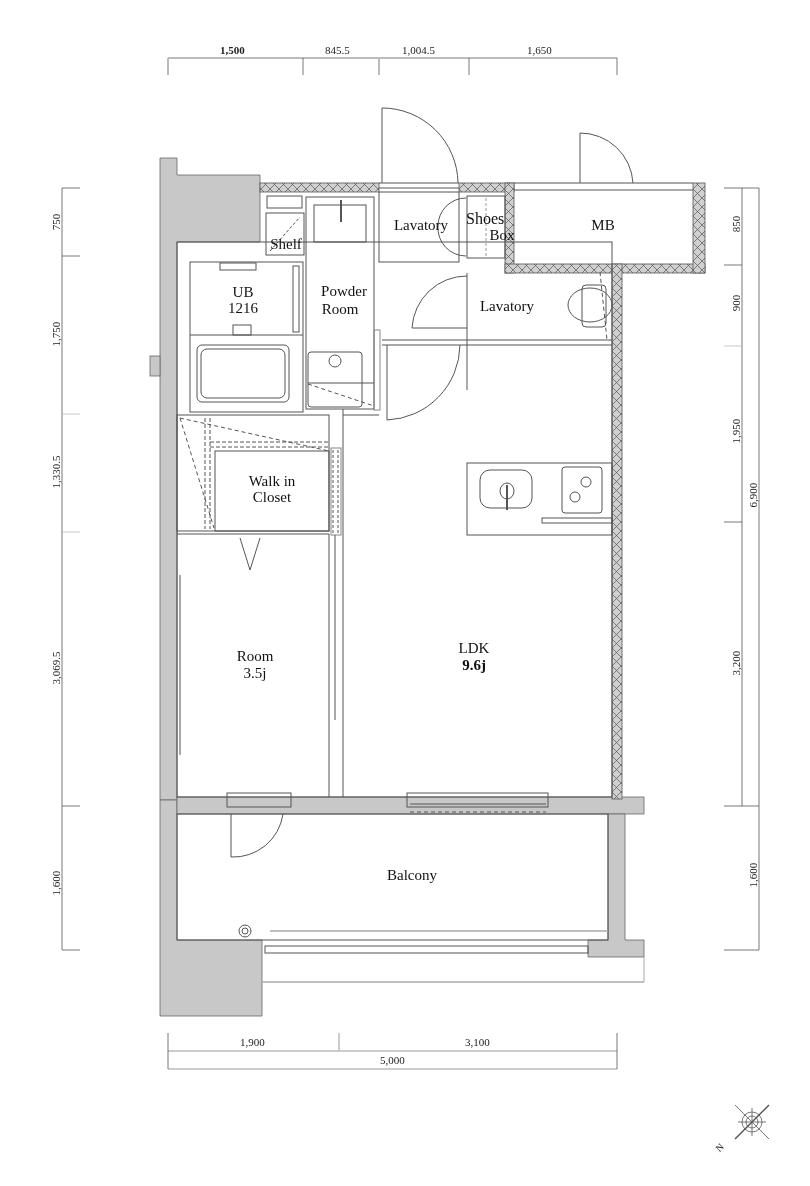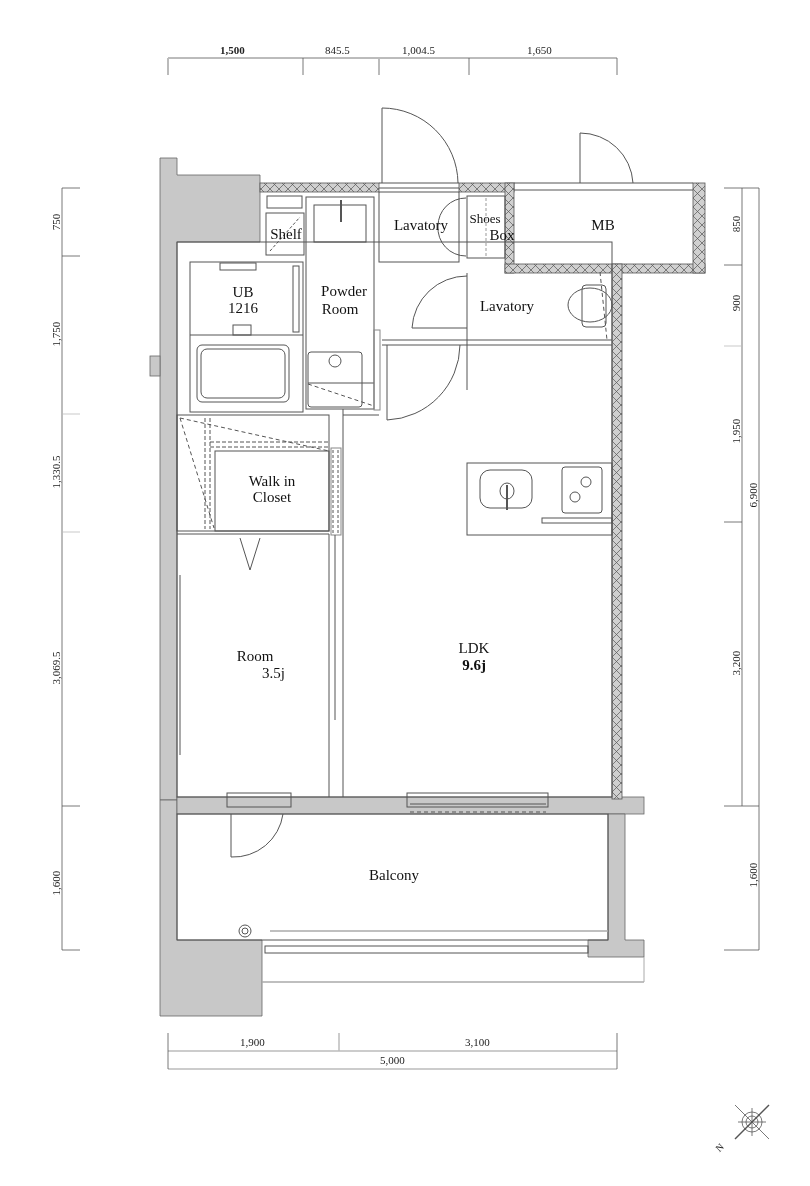--- a/index.html
+++ b/index.html
@@ -1,19 +1,19 @@
 <!DOCTYPE html>
 <html><head>
 <meta charset="utf-8">
 <style>
   html,body{margin:0;padding:0;background:#fff;}
   body{width:810px;height:1186px;position:relative;overflow:hidden;font-family:"Liberation Serif","DejaVu Serif",serif;color:#111;}
   .plan{position:absolute;left:0;top:0;width:810px;height:1186px;}
   .lbl{position:absolute;text-align:center;font-size:15px;line-height:17px;color:#111;white-space:nowrap;}
-  .lbl.small{font-size:13px;line-height:14px;}
+  .lbl.small{font-size:16px;line-height:14px;}
   .dim{position:absolute;font-size:11px;color:#222;white-space:nowrap;font-family:"Liberation Serif","DejaVu Serif",serif;}
   .dim.v{transform:rotate(-90deg);transform-origin:center center;}
 </style>
 </head>
 <body>
 
 <div class="plan">
 <svg width="810" height="1186" viewBox="0 0 810 1186" xmlns="http://www.w3.org/2000/svg">
   <defs>
     <pattern id="xhatch" width="9" height="9" patternUnits="userSpaceOnUse">
@@ -176,37 +176,37 @@
     <circle r="10"></circle>
     <circle r="6"></circle>
     <line x1="-17" y1="-17" x2="17" y2="17"></line>
     <line x1="17" y1="-17" x2="-17" y2="17" stroke-width="1.4"></line>
     <line x1="-14" y1="0" x2="14" y2="0"></line>
     <line x1="0" y1="-14" x2="0" y2="14"></line>
   </g>
 </svg>
 
 
-<div class="lbl" style="left:262px;top:226px;width:48px;">Shelf</div>
+<div class="lbl" style="left:262px;top:236px;width:48px;">Shelf</div>
 <div class="lbl" style="left:213px;top:284px;width:60px;">UB</div>
 <div class="lbl" style="left:213px;top:300px;width:60px;">1216</div>
 <div class="lbl" style="left:307px;top:283px;width:74px;">Powder</div>
 <div class="lbl" style="left:307px;top:301px;width:66px;">Room</div>
 <div class="lbl" style="left:384px;top:217px;width:74px;">Lavatory</div>
 <div class="lbl small" style="left:466px;top:212px;width:38px;">Shoes</div>
 <div class="lbl" style="left:466px;top:227px;width:38px;padding-left:17px;">Box</div>
 <div class="lbl" style="left:570px;top:217px;width:66px;">MB</div>
 <div class="lbl" style="left:472px;top:298px;width:70px;">Lavatory</div>
 <div class="lbl" style="left:230px;top:473px;width:84px;">Walk in</div>
 <div class="lbl" style="left:230px;top:489px;width:84px;">Closet</div>
 <div class="lbl" style="left:225px;top:648px;width:60px;">Room</div>
-<div class="lbl" style="left:225px;top:665px;width:60px;text-align:right;">3.5j</div>
+<div class="lbl" style="left:225px;top:665px;width:60px;">3.5j</div>
 <div class="lbl" style="left:444px;top:640px;width:60px;">LDK</div>
 <div class="lbl" style="left:444px;top:657px;width:60px;font-weight:bold;">9.6j</div>
-<div class="lbl" style="left:354px;top:867px;width:80px;">Balcony</div>
+<div class="lbl" style="left:372px;top:867px;width:80px;">Balcony</div>
 
 
 <div class="dim" style="left:220px;top:44px;font-weight:bold;">1,500</div>
 <div class="dim" style="left:325px;top:44px;">845.5</div>
 <div class="dim" style="left:402px;top:44px;">1,004.5</div>
 <div class="dim" style="left:527px;top:44px;">1,650</div>
 
 
 <div class="dim v" style="left:36px;top:216px;width:40px;text-align:center;">750</div>
 <div class="dim v" style="left:36px;top:328px;width:40px;text-align:center;">1,750</div>

